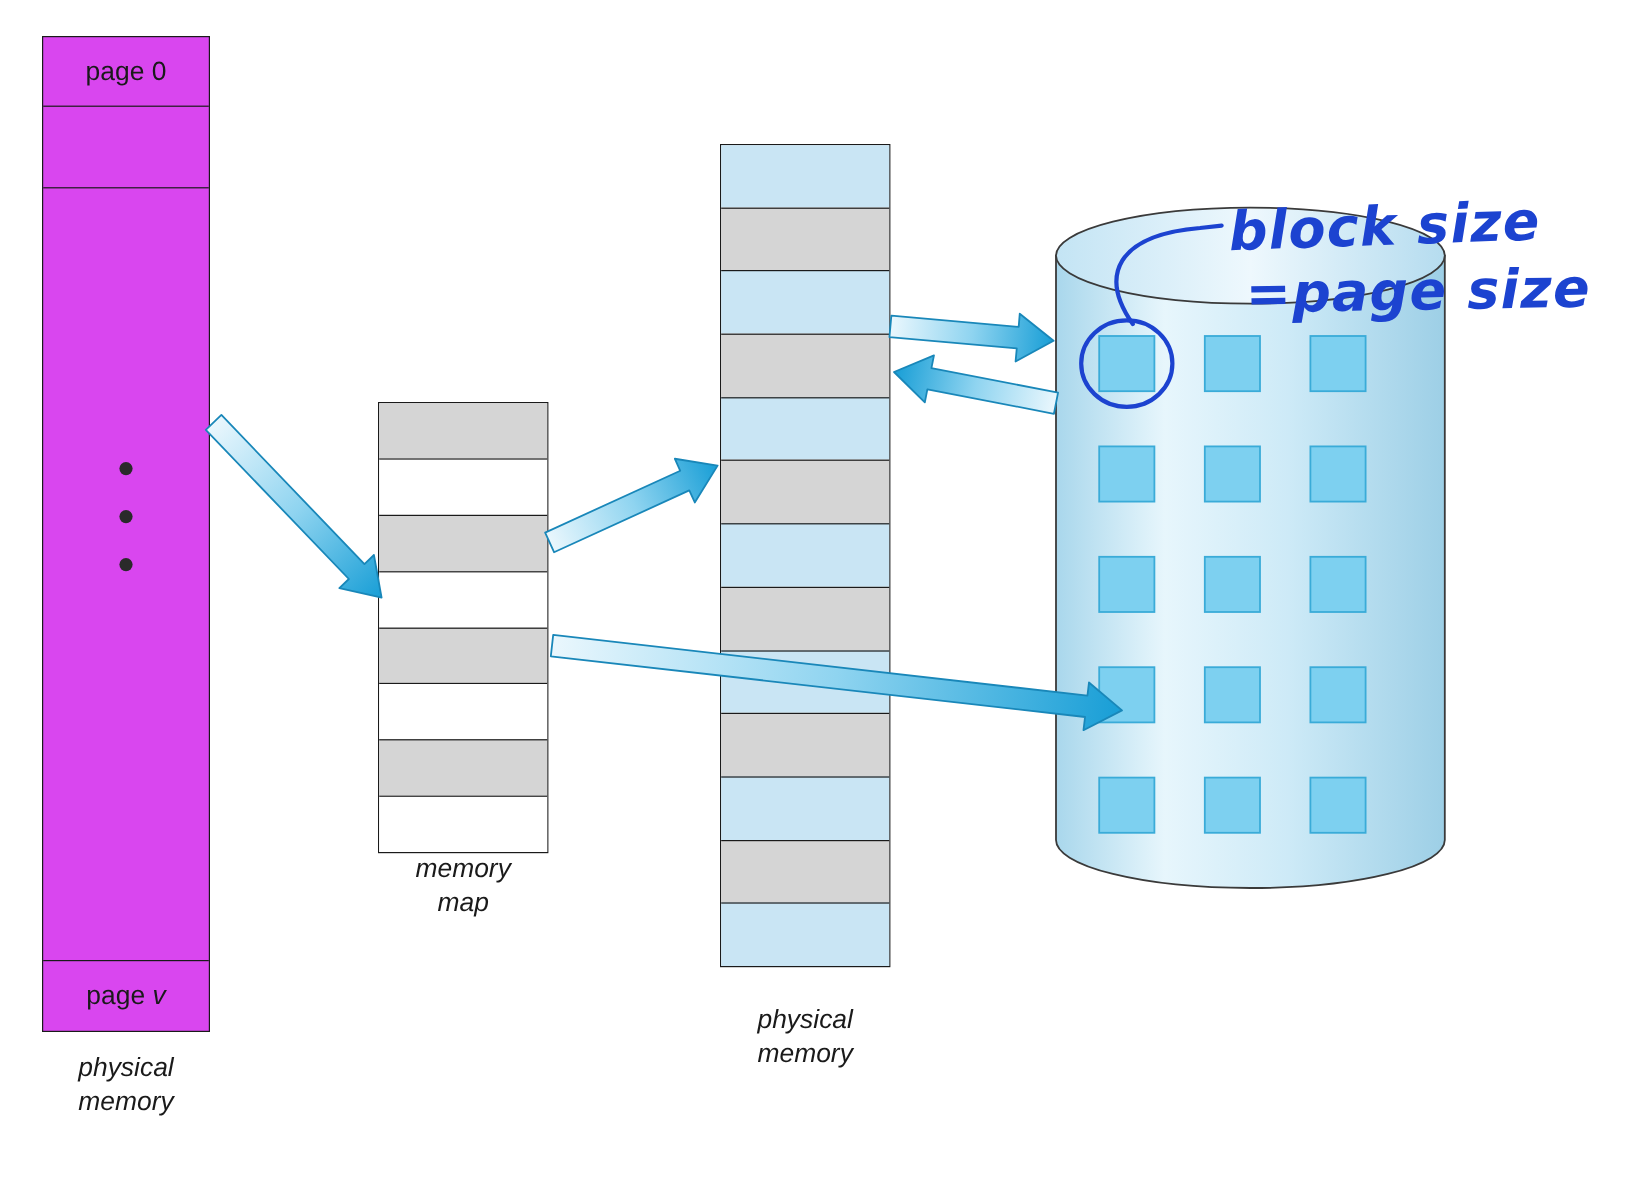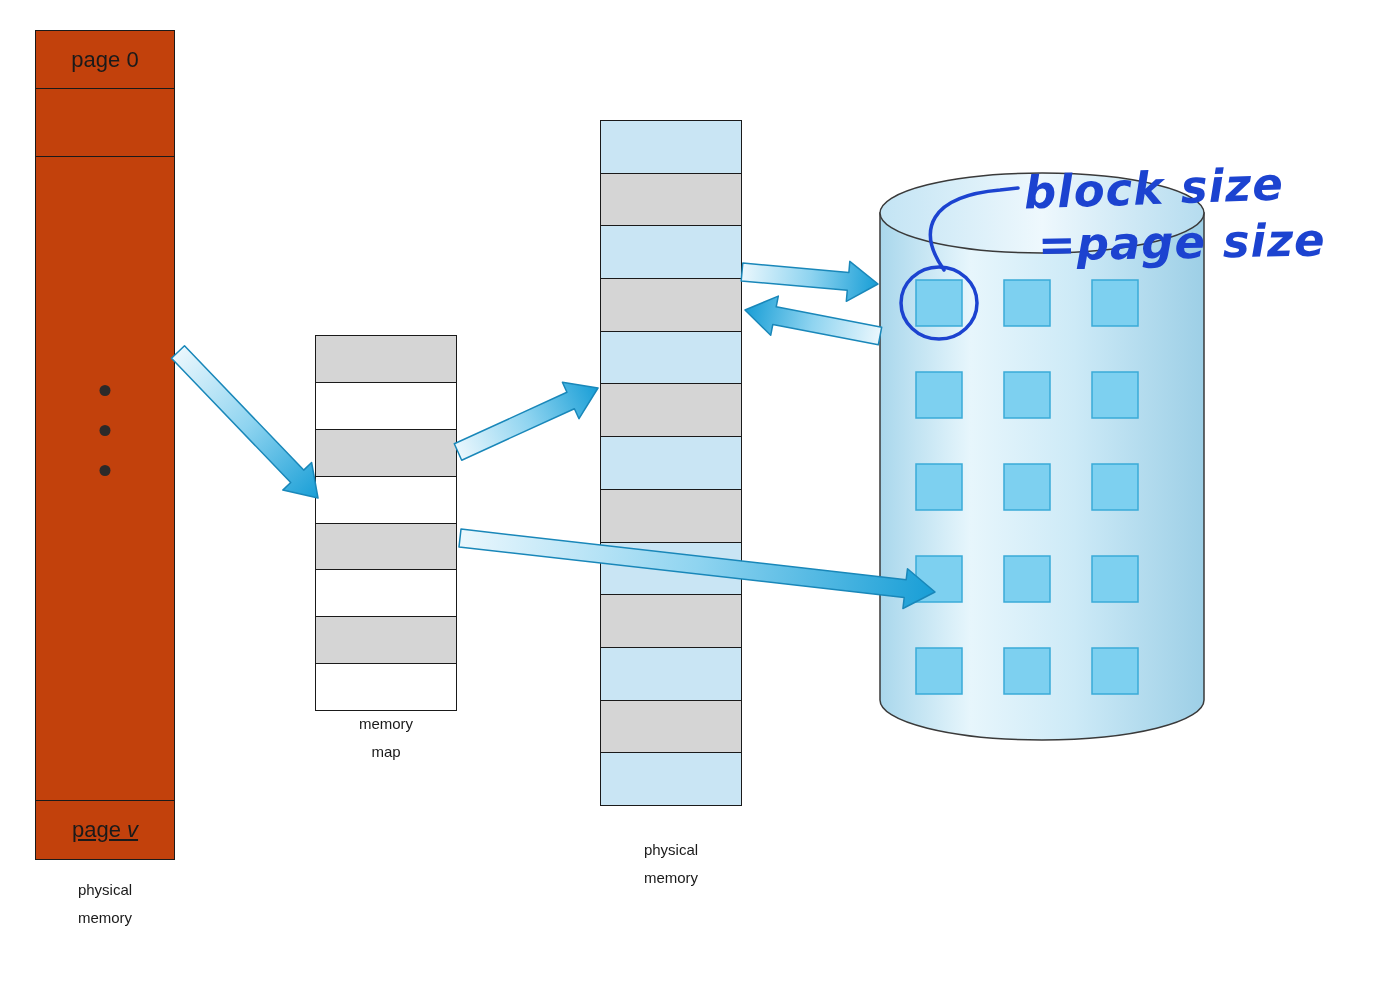--- a/index.html
+++ b/index.html
@@ -2,44 +2,44 @@
 <html style="--outline: #1a1a1a; --cell-gray: #d5d5d5; --cell-white: #ffffff; --cell-blue: #c9e5f4; --block-fill: #7dd0f0; --block-stroke: #3aabd8; --arrow-head-blue: #189ed6; --arrow-tail-blue: #eaf7fd; --annotation-blue: #1c43d0;"><head>
 <meta charset="utf-8">
 <style>
   * { margin:0; padding:0; box-sizing:border-box; }
   html,body { background:#ffffff; }
   body { font-family:"Liberation Sans","DejaVu Sans",sans-serif; }
   .canvas { position:relative; width:1376px; height:1000px; background:#fff; overflow:hidden; }
 
   
   .vm-col { position:absolute; left:35px; top:30px; width:140px; height:830px;
-            border:1.5px solid var(--outline); display:flex; flex-direction:column; background:#c2410c; }
+            border:1.5px solid var(--outline); display:flex; flex-direction:column; background:#d946ef; }
   .vm-row { display:flex; align-items:center; justify-content:center;
             font-size:22px; color:#1a1a1a; border-bottom:1.5px solid var(--outline); }
   .vm-row-p { height:58px; flex:0 0 auto; }
   .vm-row-empty { height:68px; flex:0 0 auto; }
   .vm-row-tall { flex:1 1 auto; position:relative; }
-  .vm-row-last { height:58px; flex:0 0 auto; border-bottom:none;text-decoration:underline; }
+  .vm-row-last { height:58px; flex:0 0 auto; border-bottom:none; }
   .vm-row-last em { font-style:italic; }
   .dots { position:absolute; left:50%; top:228px; transform:translateX(-50%);
           display:flex; flex-direction:column; gap:29px; }
   .dots i { width:11px; height:11px; border-radius:50%; background:#2a2a2a; display:block; }
 
   
   .cells-col { position:absolute; border:1.5px solid var(--outline); display:flex; flex-direction:column; background:#fff; }
   .map-col { left:315px; top:335px; width:142px; height:376px; }
   .pm-col  { left:600px; top:120px; width:142px; height:686px; }
   .cell { flex:1 1 auto; }
   .cell + .cell { border-top:1.5px solid var(--outline); }
   .c-gray  { background:var(--cell-gray); }
   .c-white { background:var(--cell-white); }
   .c-blue  { background:var(--cell-blue); }
 
   
-  .col-label { position:absolute; text-align:center; font-size:15px; line-height:28px; color:#1a1a1a; }
+  .col-label { position:absolute; text-align:center; font-size:22px; line-height:28px; color:#1a1a1a;font-style:italic; }
 
   
   .overlay { position:absolute; left:0; top:0; width:1376px; height:1000px; pointer-events:none; }
   .arrow { stroke:#1987b9; stroke-width:1.5; stroke-linejoin:round; }
   .disk-block { fill:var(--block-fill); stroke:var(--block-stroke); stroke-width:1.5; }
 
   
   .hand { position:absolute; font-family:"DejaVu Sans",sans-serif; font-style:italic; font-weight:bold;
           color:var(--annotation-blue); white-space:nowrap; letter-spacing:1px; }
   .hand1 { left:1024px; top:162px; font-size:45px; transform:rotate(-2deg); }

